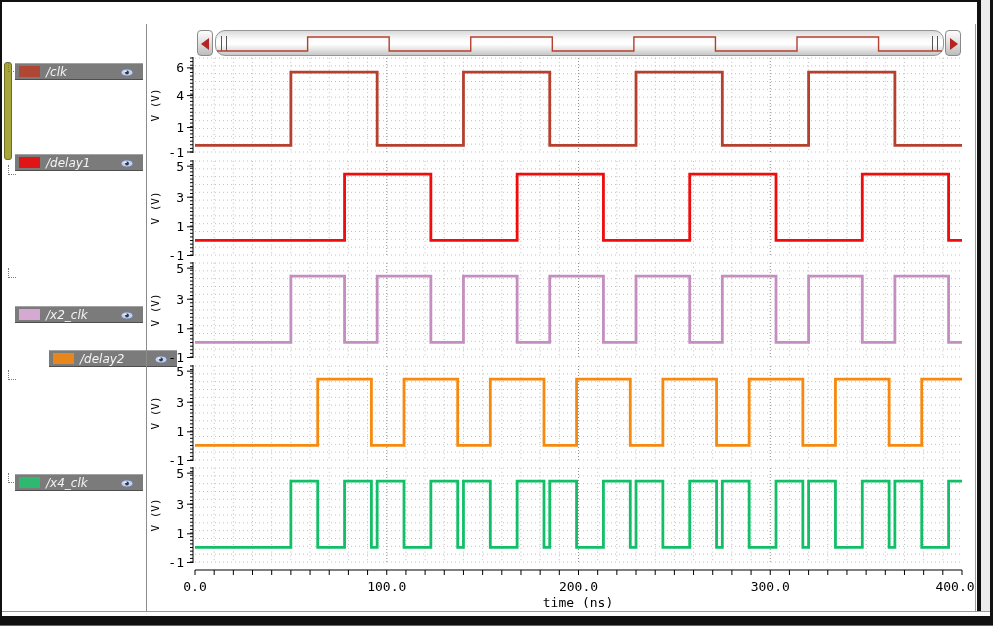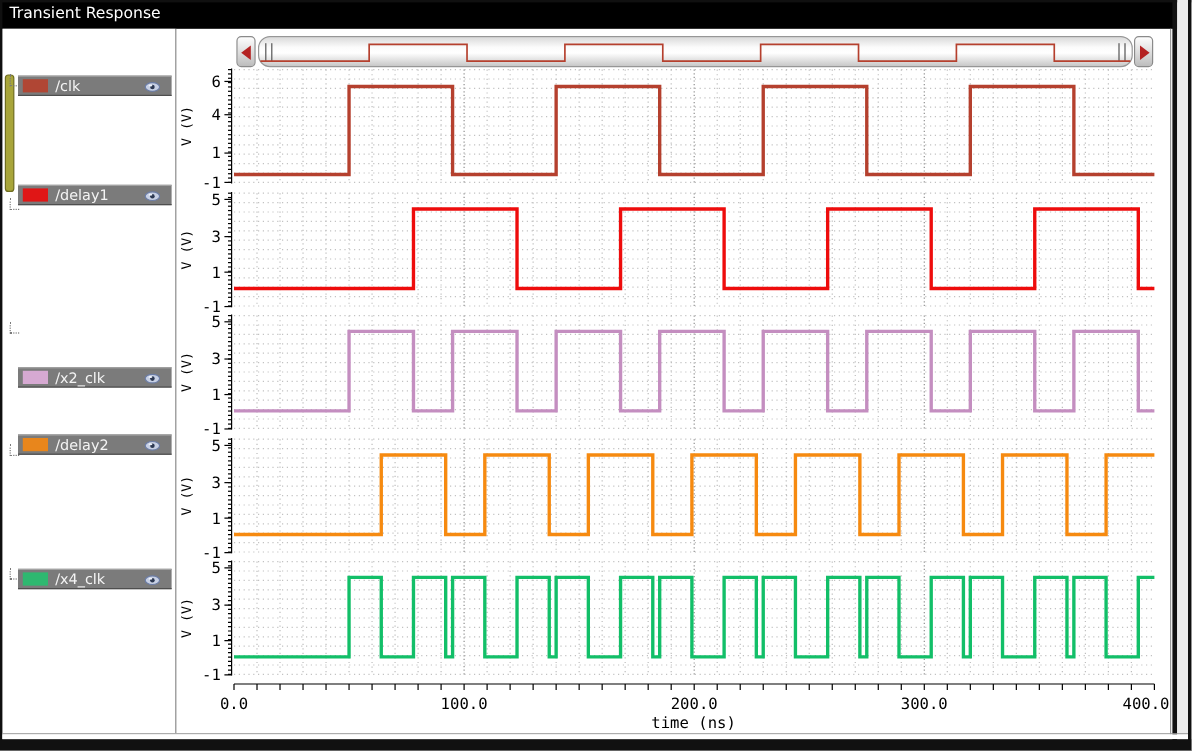--- a/index.html
+++ b/index.html
@@ -25,21 +25,21 @@
   .vsep{left:146px;top:24px;width:1px;height:587px;background:#8c8c8c;}
   .sb-header{left:2px;top:24px;width:144px;height:19px;
              background:linear-gradient(#b6b6b6,#9b9b9b);
              border-bottom:1px solid #5e5e5e;color:#ffffff;font-size:12px;}
   .sb-header .name{position:absolute;left:4px;top:2px;}
   .sb-header .vis{position:absolute;left:113px;top:2px;}
   .sb-header .coldiv{position:absolute;left:108px;top:0;width:1px;height:19px;background:#777777;border-right:1px solid #cfcfcf;}
   .sel-bar{left:4px;top:62px;width:6px;height:96px;background:#a8a53a;
            border:1px solid #6f6d20;border-radius:3px;}
   .sig-row{position:absolute;left:15px;width:128px;height:17px;background:#7b7b7b;
-           border-top:1px solid #a2a2a2;border-bottom:1px solid #4e4e4e;box-sizing:border-box;}
+           border-top:1px solid #a2a2a2;border-bottom:1px solid #4e4e4e;box-sizing:border-box;font-style:italic;}
   .sig-row .swatch{position:absolute;left:4px;top:2px;width:21px;height:11px;}
   .sig-row .sname{position:absolute;left:31px;top:1px;color:#f4f4f4;font-size:12px;white-space:nowrap;}
   .tree-l{position:absolute;width:7px;height:9px;border-left:1px dotted #7a7a7a;
           border-bottom:1px dotted #7a7a7a;}
   .eye{position:absolute;left:105px;top:4px;width:14px;height:9px;}
   
   .sb-btn{position:absolute;top:30px;width:16px;height:26px;border:1px solid #8a8a8a;border-radius:4px;
           background:linear-gradient(#fdfdfd,#dcdcdc 55%,#bdbdbd);box-sizing:border-box;}
   .arr{position:absolute;top:7px;width:0;height:0;border-top:6px solid transparent;border-bottom:6px solid transparent;}
   .arr-left{left:3px;border-right:8px solid #b42222;}
@@ -48,23 +48,20 @@
             background:linear-gradient(180deg,#dadada 0%,#fbfbfb 35%,#ffffff 55%,#c8c8c8 100%);
             box-sizing:border-box;}
   .grip{position:absolute;top:5px;width:4px;height:15px;border-left:1px solid #555;border-right:1px solid #555;}
   svg text{font-family:"DejaVu Sans Mono",monospace;fill:#000;}
 </style>
 </head>
 <body>
 
 <div id="app">
 
-  <div class="abs titlebar">
-    <span>Transient Response</span>
-  </div>
 
   <div class="abs sidebar"></div>
   <div class="abs sel-bar"></div>
   <div id="rows">
       <div class="tree-l" style="left: 8px; top: 62px;"></div>
       <div class="sig-row" style="top: 63px;">
         <span class="swatch" style="background: rgb(176, 70, 52);"></span>
         <span class="sname">/clk</span>
         <svg class="eye" viewBox="0 0 14 9">
           <ellipse cx="7" cy="4.5" rx="6" ry="3.6" fill="#c7d0e4" stroke="#6c7da5" stroke-width="1"></ellipse>
@@ -86,21 +83,21 @@
       <div class="sig-row" style="top: 269px; margin-top: 37px;">
         <span class="swatch" style="background: rgb(214, 169, 210);"></span>
         <span class="sname">/x2_clk</span>
         <svg class="eye" viewBox="0 0 14 9">
           <ellipse cx="7" cy="4.5" rx="6" ry="3.6" fill="#c7d0e4" stroke="#6c7da5" stroke-width="1"></ellipse>
           <circle cx="7" cy="4.5" r="1.9" fill="#2c3852"></circle>
           <ellipse cx="5.4" cy="3.2" rx="1.6" ry="0.8" fill="#eef2fa"></ellipse>
         </svg>
       </div>
       <div class="tree-l" style="left: 8px; top: 370px;"></div>
-      <div class="sig-row" style="top: 362px;">
+      <div class="sig-row" style="top: 350px; margin-left: 34px;">
         <span class="swatch" style="background: rgb(232, 134, 28);"></span>
         <span class="sname">/delay2</span>
         <svg class="eye" viewBox="0 0 14 9">
           <ellipse cx="7" cy="4.5" rx="6" ry="3.6" fill="#c7d0e4" stroke="#6c7da5" stroke-width="1"></ellipse>
           <circle cx="7" cy="4.5" r="1.9" fill="#2c3852"></circle>
           <ellipse cx="5.4" cy="3.2" rx="1.6" ry="0.8" fill="#eef2fa"></ellipse>
         </svg>
       </div>
       <div class="tree-l" style="left: 8px; top: 473px;"></div>
       <div class="sig-row" style="top: 474px;">

